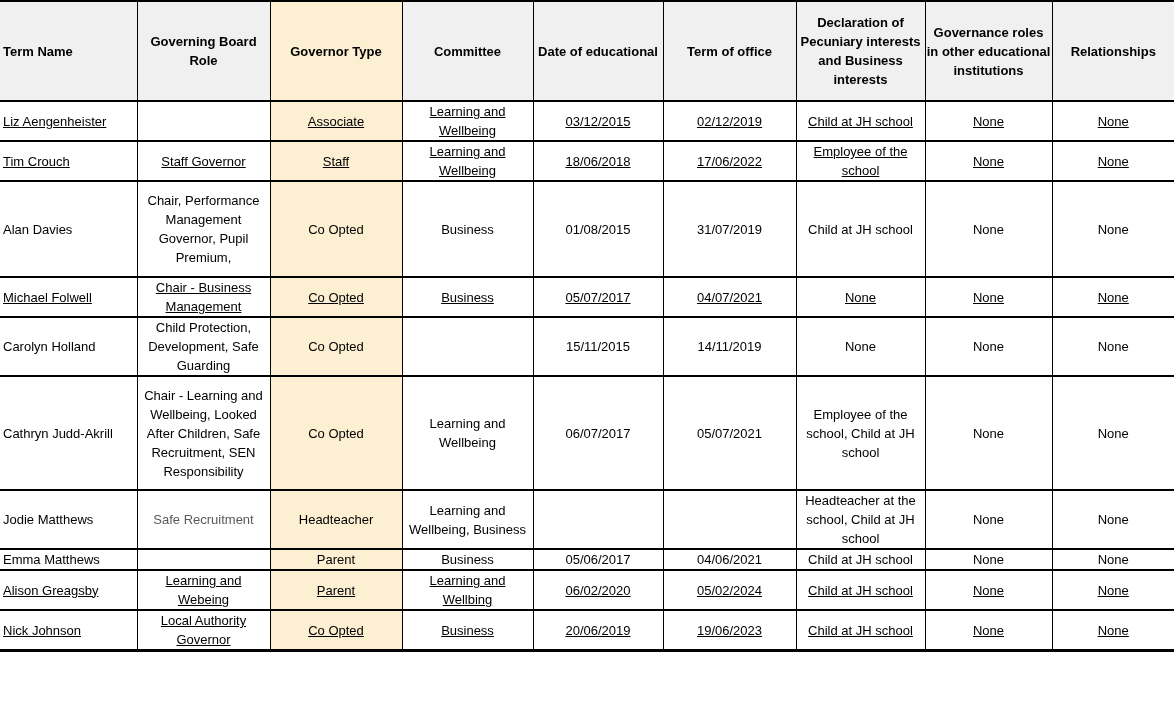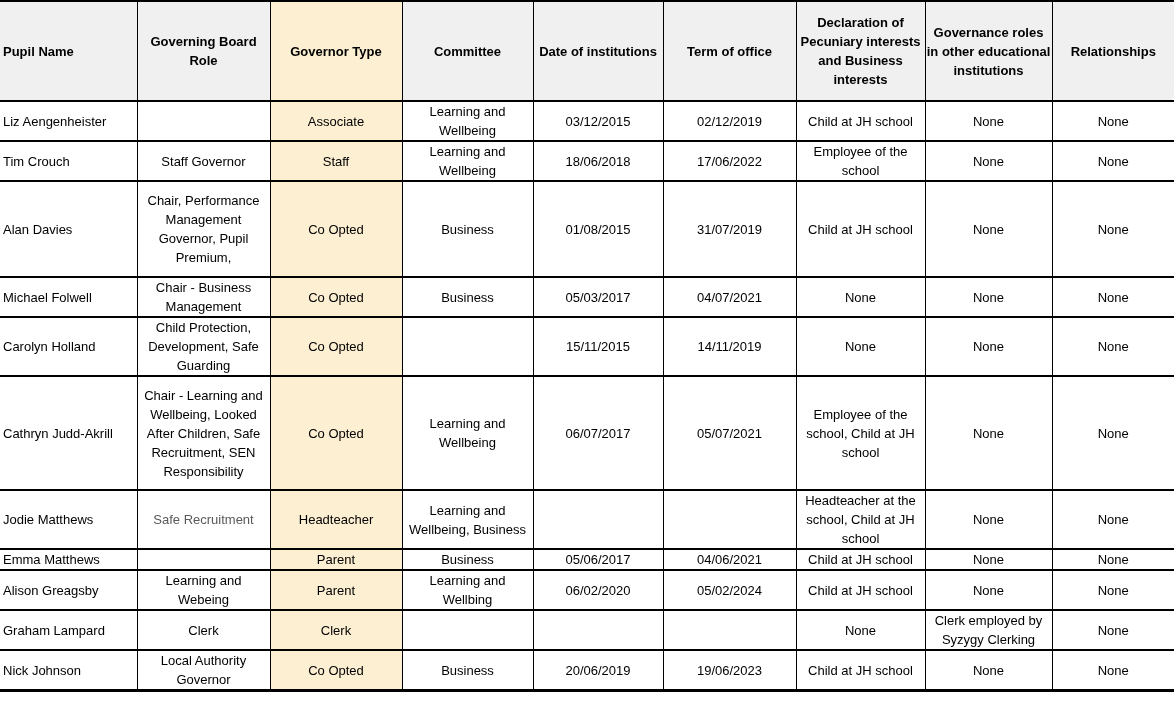--- a/index.html
+++ b/index.html
@@ -31,21 +31,21 @@
   th.col-name, td.col-name { text-align: left; padding-left: 3px; }
   th:first-child, td:first-child { border-left: none; }
   th:last-child, td:last-child { border-right: none; border-radius: 6px; }
   thead th { background: var(--header-row-bg, #F0F0F0); }
   thead th.type-col { background: var(--governor-type-bg, #FCEFD2); margin-left: 39px; }
   td.type-col { background: var(--governor-type-bg, #FCEFD2); margin-top: 28px; }
   tr.last td { border-bottom-width: 3px; }
   td.muted { color: var(--muted-text, #595959); margin-top: 32px; }
   tr.h100 { height: 100px; }
   tr.h20  { height: 20px; padding-left: 8px; }
-  tr.h38  { height: 38px; }
+  tr.h38  { height: 38px; text-decoration: underline; }
   tr.h57  { height: 57px; }
   tr.h96  { height: 96px; }
   tr.h114 { height: 114px; }
 </style>
 </head>
 <body>
 
 <table class="gov-table">
   <colgroup>
     <col style="width:137px">
@@ -53,25 +53,25 @@
       <col style="width:132px">
     <col style="width:131px">
       <col style="width:130px">
       <col style="width:133px">
     <col style="width:129px">
       <col style="width:127px">
       <col style="width:122px">
   </colgroup>
   <thead>
     <tr class="h100">
-      <th class="col-name">Pupil Name</th>
+      <th class="col-name">Term Name</th>
       <th>Governing Board Role</th>
       <th class="type-col">Governor Type</th>
       <th>Committee</th>
-      <th>Date of institutions</th>
+      <th>Date of educational</th>
       <th>Term of office</th>
       <th>Declaration of Pecuniary interests and Business interests</th>
       <th>Governance roles in other educational institutions</th>
       <th>Relationships</th>
     </tr>
   </thead>
   <tbody>
     <tr class="h38">
       <td class="col-name">Liz Aengenheister</td>
       <td></td>
@@ -103,21 +103,21 @@
       <td>31/07/2019</td>
       <td>Child at JH school</td>
       <td>None</td>
       <td>None</td>
     </tr>
     <tr class="h38">
       <td class="col-name">Michael Folwell</td>
       <td>Chair - Business Management</td>
       <td class="type-col">Co Opted</td>
       <td>Business</td>
-      <td>05/03/2017</td>
+      <td>05/07/2017</td>
       <td>04/07/2021</td>
       <td>None</td>
       <td>None</td>
       <td>None</td>
     </tr>
     <tr class="h57">
       <td class="col-name">Carolyn Holland</td>
       <td>Child Protection, Development, Safe Guarding</td>
       <td class="type-col">Co Opted</td>
       <td></td>
@@ -164,31 +164,20 @@
       <td class="col-name">Alison Greagsby</td>
       <td>Learning and Webeing</td>
       <td class="type-col">Parent</td>
       <td>Learning and Wellbing</td>
       <td>06/02/2020</td>
       <td>05/02/2024</td>
       <td>Child at JH school</td>
       <td>None</td>
       <td>None</td>
     </tr>
-    <tr class="h38">
-      <td class="col-name">Graham Lampard</td>
-      <td>Clerk</td>
-      <td class="type-col">Clerk</td>
-      <td></td>
-      <td></td>
-      <td></td>
-      <td>None</td>
-      <td>Clerk employed by Syzygy Clerking</td>
-      <td>None</td>
-    </tr>
     <tr class="h38 last">
       <td class="col-name">Nick Johnson</td>
       <td>Local Authority Governor</td>
       <td class="type-col">Co Opted</td>
       <td>Business</td>
       <td>20/06/2019</td>
       <td>19/06/2023</td>
       <td>Child at JH school</td>
       <td>None</td>
       <td>None</td>

